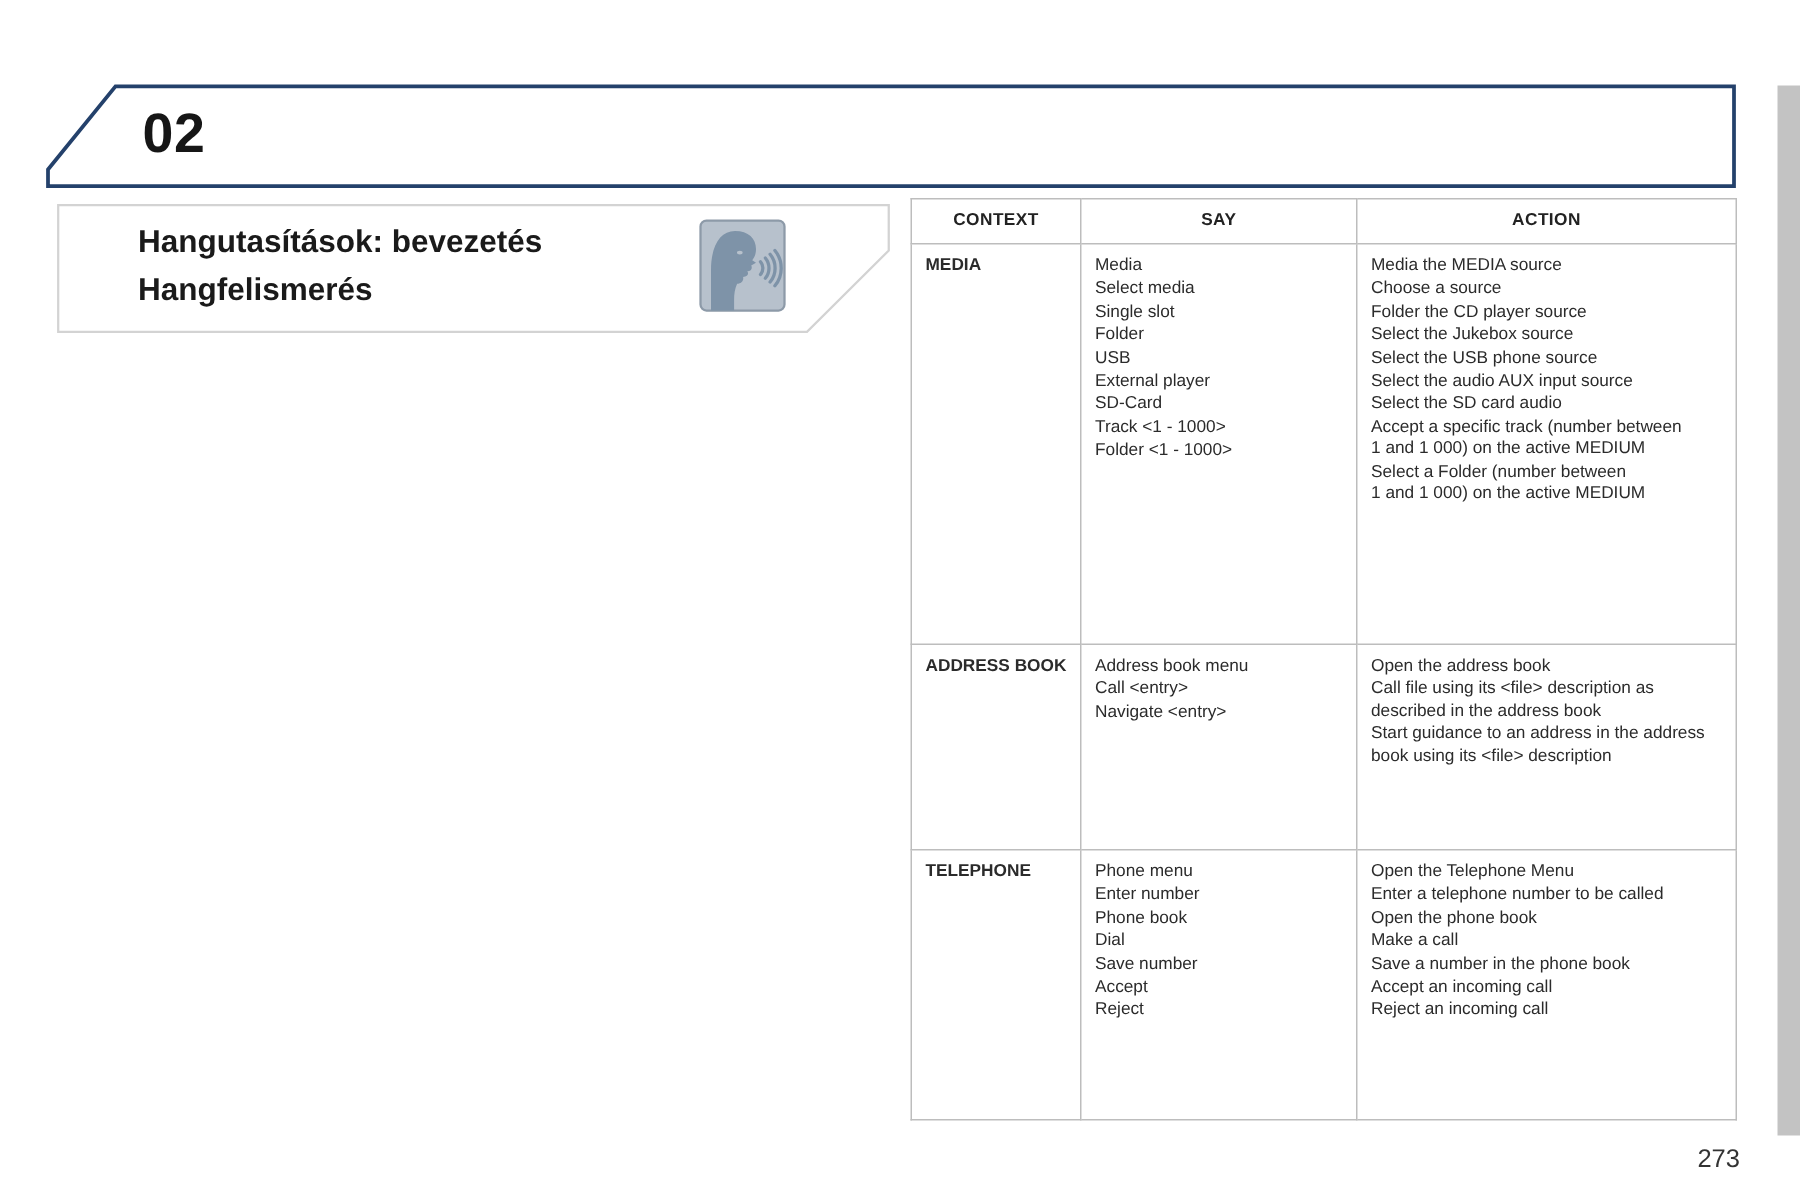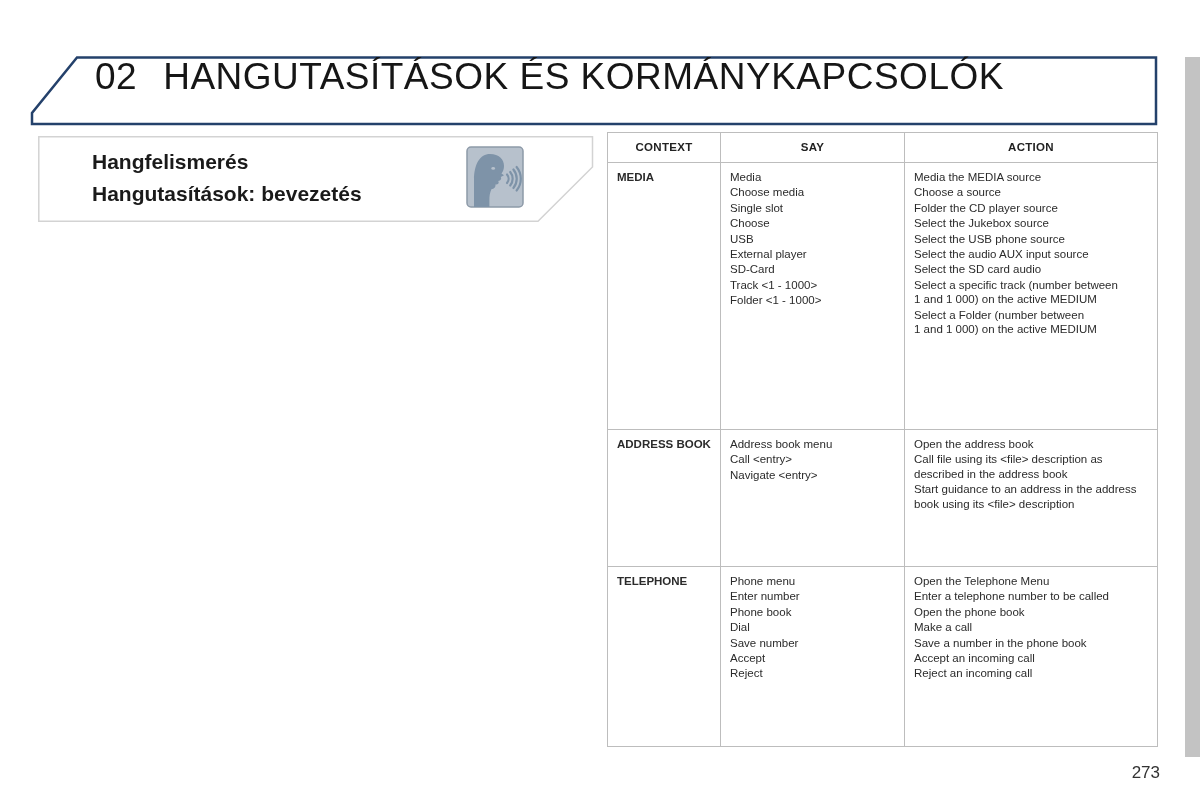--- a/index.html
+++ b/index.html
@@ -7,22 +7,22 @@
     width:1200px;height:800px;background:#ffffff;position:relative;overflow:hidden;
     font-family:"Liberation Sans","DejaVu Sans",sans-serif;color:var(--text,#2b2b2b);
   }
   .abs{position:absolute;}
 
   
   .banner{left:30px;top:56px;width:1128px;height:70px;}
   .banner svg{position:absolute;left:0;top:0;width:100%;height:100%;}
   .banner-poly{fill:#ffffff;stroke:var(--navy,#24416b);stroke-width:2.5;stroke-linejoin:miter;}
   .banner-text{
-    position:absolute;left:65px;top:0;height:66px;display:flex;align-items:flex-start;
-    font-size:37px;font-weight:normal;color:#161616;letter-spacing:0.5px;white-space:nowrap;
+    position:absolute;left:65px;top:0;height:66px;display:flex;align-items:center;
+    font-size:37px;font-weight:bold;color:#161616;letter-spacing:0.5px;white-space:nowrap;
   }
   .banner-text .chnum{margin-right:26px;}
 
   
   .introbox{left:38px;top:136px;width:556px;height:86px;}
   .introbox svg.frame{position:absolute;left:0;top:0;width:100%;height:100%;}
   .intro-poly{fill:#ffffff;stroke:var(--box-border,#d3d3d3);stroke-width:1.5;}
   .intro-title{
     position:absolute;left:54px;top:10px;font-size:21px;font-weight:bold;color:#1a1a1a;
     line-height:32px;white-space:nowrap;
@@ -52,31 +52,30 @@
 <body>
 
 <div>
 
   <div class="abs banner">
     <svg viewBox="0 0 1128 70" preserveAspectRatio="none">
       <polygon class="banner-poly" points="47,1.5 1126,1.5 1126,68 2,68 2,57"></polygon>
     </svg>
     <div class="banner-text">
       <span class="chnum">02</span>
-      <span>HANGUTASÍTÁSOK ÉS KORMÁNYKAPCSOLÓK</span>
     </div>
   </div>
 
   <div class="abs introbox">
     <svg class="frame" viewBox="0 0 556 86" preserveAspectRatio="none">
       <polygon class="intro-poly" points="0.8,0.8 554.5,0.8 554.5,31 500,85.2 0.8,85.2"></polygon>
     </svg>
     <div class="intro-title">
+      <div>Hangutasítások: bevezetés</div>
       <div>Hangfelismerés</div>
-      <div>Hangutasítások: bevezetés</div>
     </div>
     <div class="voice-icon">
       <svg viewBox="0 0 58 62" width="58" height="62">
         <rect x="1" y="1" width="56" height="60" rx="4" style="fill:var(--icon-bg,#b7c1cc);stroke:var(--icon-border,#8d9aa8);stroke-width:1.5"></rect>
         <path style="fill:var(--icon-fg,#7e93a8)" d="M8,61 V34 C8,18 14,8 24,8 C33,8 38,13 38,20 C38,23.5 37,25.5 35.5,27.5
                  L38,29.2 L34.8,31 C35.8,33 34.8,34.6 32.2,34.9
                  C33.4,36.6 32.4,38.4 29.4,38.6
                  C30,41.2 28,43.2 25.4,43.2
                  C23.8,47 23.4,50 23.4,54 L23.4,61 Z"></path>
         <ellipse cx="27.2" cy="22.4" rx="1.9" ry="1.3" style="fill:var(--icon-bg,#b7c1cc)"></ellipse>
@@ -104,27 +103,27 @@
       </tr>
     </thead>
     <tbody>
       <tr style="height:267px">
         <td class="ctx">MEDIA</td>
         <td class="say">
             <div class="para">
               <div>Media</div>
             </div>
             <div class="para">
-              <div>Choose media</div>
+              <div>Select media</div>
             </div>
             <div class="para">
               <div>Single slot</div>
             </div>
             <div class="para">
-              <div>Choose</div>
+              <div>Folder</div>
             </div>
             <div class="para">
               <div>USB</div>
             </div>
             <div class="para">
               <div>External player</div>
             </div>
             <div class="para">
               <div>SD-Card</div>
             </div>
@@ -151,21 +150,21 @@
             <div class="para">
               <div>Select the USB phone source</div>
             </div>
             <div class="para">
               <div>Select the audio AUX input source</div>
             </div>
             <div class="para">
               <div>Select the SD card audio</div>
             </div>
             <div class="para">
-              <div>Select a specific track (number between</div>
+              <div>Accept a specific track (number between</div>
               <div>1 and 1 000) on the active MEDIUM</div>
             </div>
             <div class="para">
               <div>Select a Folder (number between</div>
               <div>1 and 1 000) on the active MEDIUM</div>
             </div>
           </td>
       </tr>
       <tr style="height:137px">
         <td class="ctx">ADDRESS BOOK</td>

